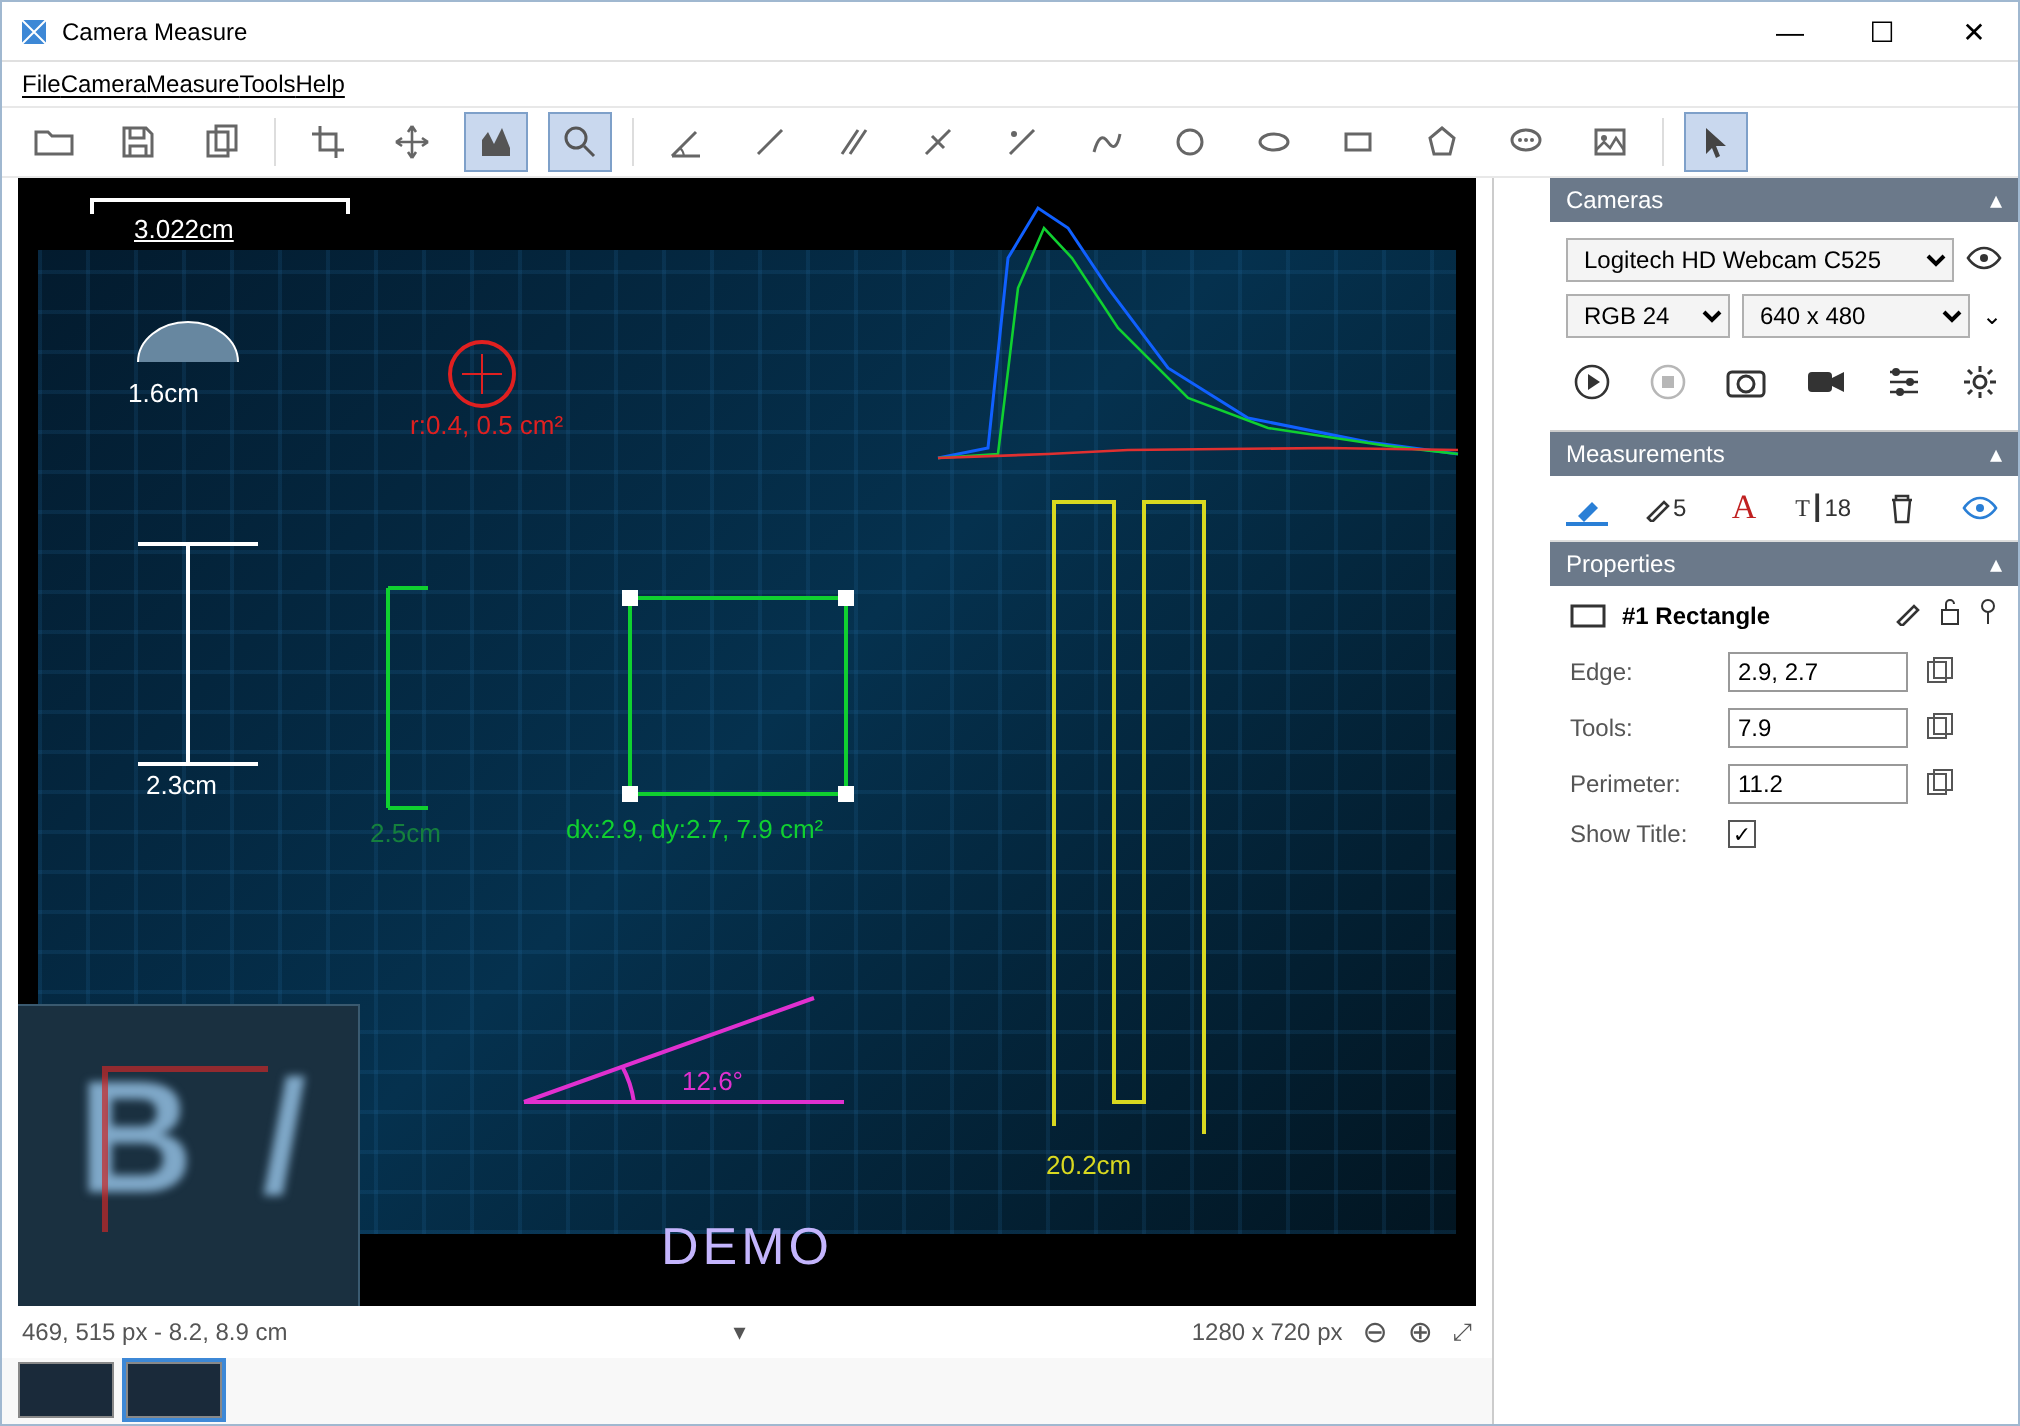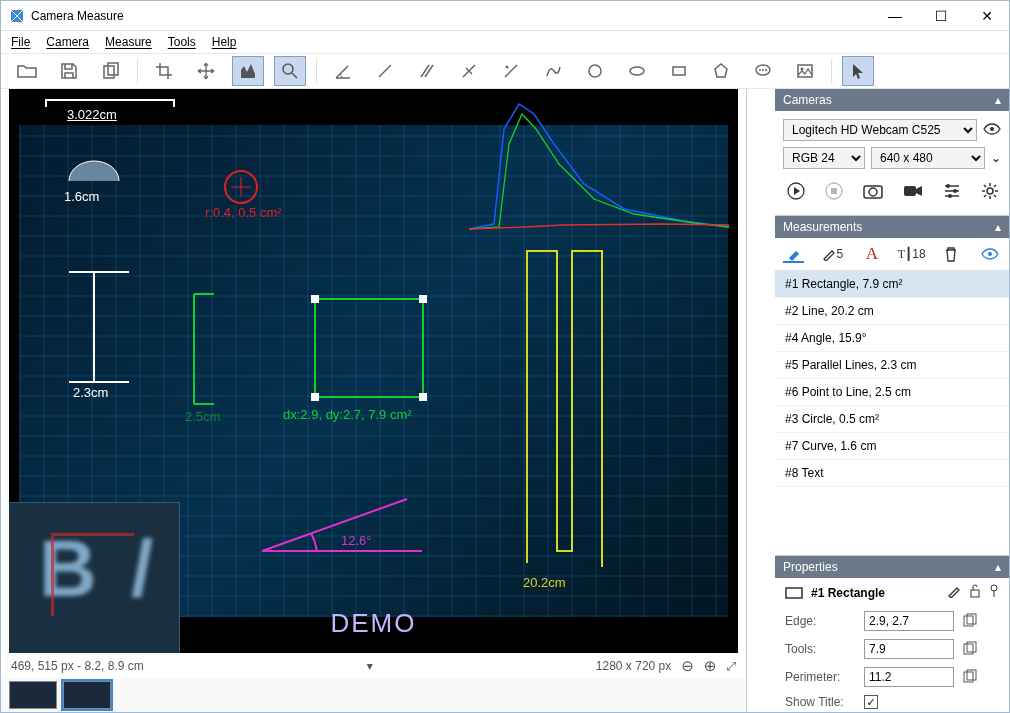--- a/index.html
+++ b/index.html
@@ -2,21 +2,21 @@
 <html><head>
 <meta charset="utf-8">
 <style>
 * { box-sizing: border-box; margin: 0; padding: 0; font-family: "Segoe UI", Arial, sans-serif; font-size: 12px; }
 body { width: 1010px; height: 713px; background: #fff; overflow: hidden; border: 1px solid #a0b8d0; }
 .titlebar { height: 30px; display: flex; align-items: center; padding: 0 8px; border-bottom: 1px solid #e0e0e0; }
 .titlebar svg { width: 16px; height: 16px; margin-right: 6px; }
 .titlebar .title { flex: 1; }
 .winbtns { display: flex; gap: 18px; }
 .winbtn { width: 28px; text-align: center; font-size: 14px; cursor: default; }
-.menubar { height: 22px; display: flex; align-items: center; gap: 16px; padding: 0 10px; }
+.menubar { height: 22px; display: flex; align-items: center; gap: 0; padding: 0 10px; }
 .menubar span { text-decoration: underline; text-underline-offset: 2px; }
 .toolbar { height: 36px; display: flex; align-items: center; gap: 10px; padding: 0 10px; border-top: 1px solid #e8e8e8; border-bottom: 1px solid #e8e8e8; }
 .toolbar .tb { width: 32px; height: 30px; display: flex; align-items: center; justify-content: center; color: #555; }
 .toolbar .tb.sel { background: #c9d8ee; border: 1px solid #7ea0c9; }
 .toolbar .sep { width: 1px; height: 24px; background: #ddd; }
 .worksplit { display: flex; height: 624px; }
 .viewport { width: 745px; background: #fff; display: flex; flex-direction: column; }
 .canvaswrap { position: relative; flex: 1; background: #000; margin: 0 8px 0 8px; overflow: hidden; }
 .statusbar { height: 26px; display: flex; align-items: center; padding: 0 10px; gap: 10px; color: #555; }
 .statusbar .spacer { flex: 1; }
@@ -360,30 +360,20 @@
             <path d="M2 4h10M4 4V2h6v2M3 4l1 11h6l1-11" fill="none" stroke="#333" stroke-width="1.3"></path>
           </svg>
         </div>
       <div class="ic2" style="color:#2a7fd6;">
           <svg width="18" height="14">
             <path d="M1 7s3-5 8-5 8 5 8 5-3 5-8 5-8-5-8-5z" fill="none" stroke="#2a7fd6" stroke-width="1.3"></path>
             <circle cx="9" cy="7" r="2" fill="#2a7fd6"></circle>
           </svg>
         </div>
     </div>
-    <div class="meas-list">
-      <div class="meas-item sel">#1 Rectangle, 7.9 cm²</div>
-      <div class="meas-item">#2 Line, 20.2 cm</div>
-      <div class="meas-item">#4 Angle, 15.9°</div>
-      <div class="meas-item">#5 Parallel Lines, 2.3 cm</div>
-      <div class="meas-item">#6 Point to Line, 2.5 cm</div>
-      <div class="meas-item">#3 Circle, 0.5 cm²</div>
-      <div class="meas-item">#7 Curve, 1.6 cm</div>
-      <div class="meas-item">#8 Text</div>
-    </div>
 
     <div class="panelhdr">
         <span>Properties</span>
         <span>▴</span>
       </div>
     <div class="prophead">
       <svg width="18" height="14">
           <rect x="1" y="2" width="16" height="10" fill="none" stroke="#333" stroke-width="1.5"></rect>
         </svg>
       <span>#1 Rectangle</span>

